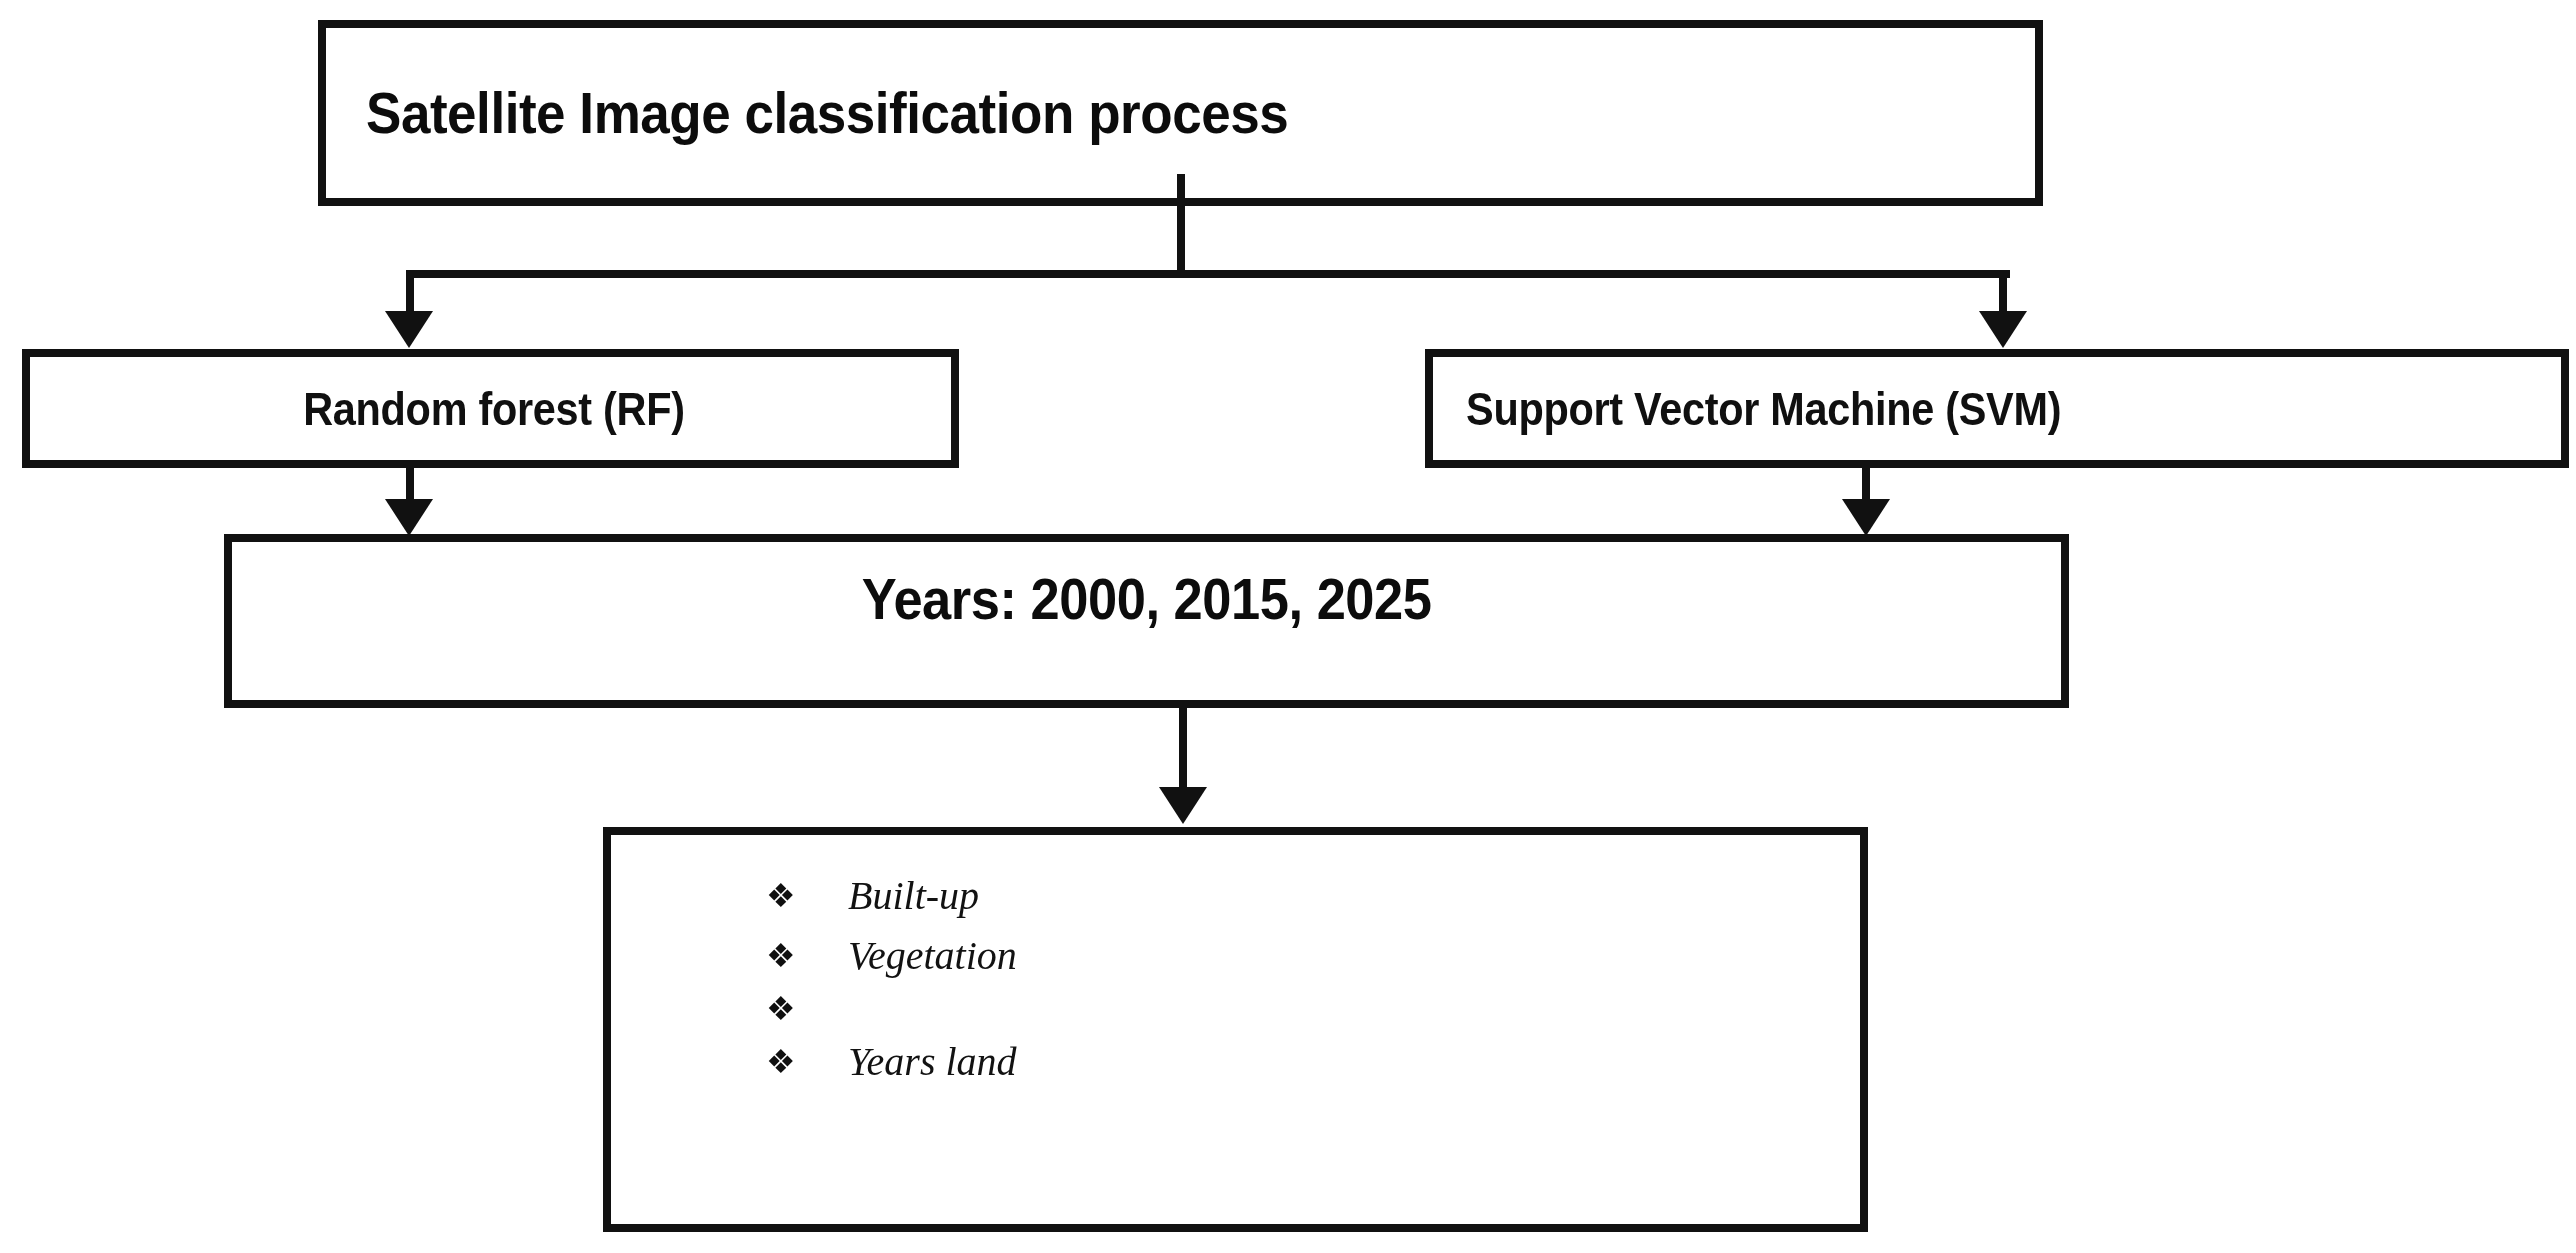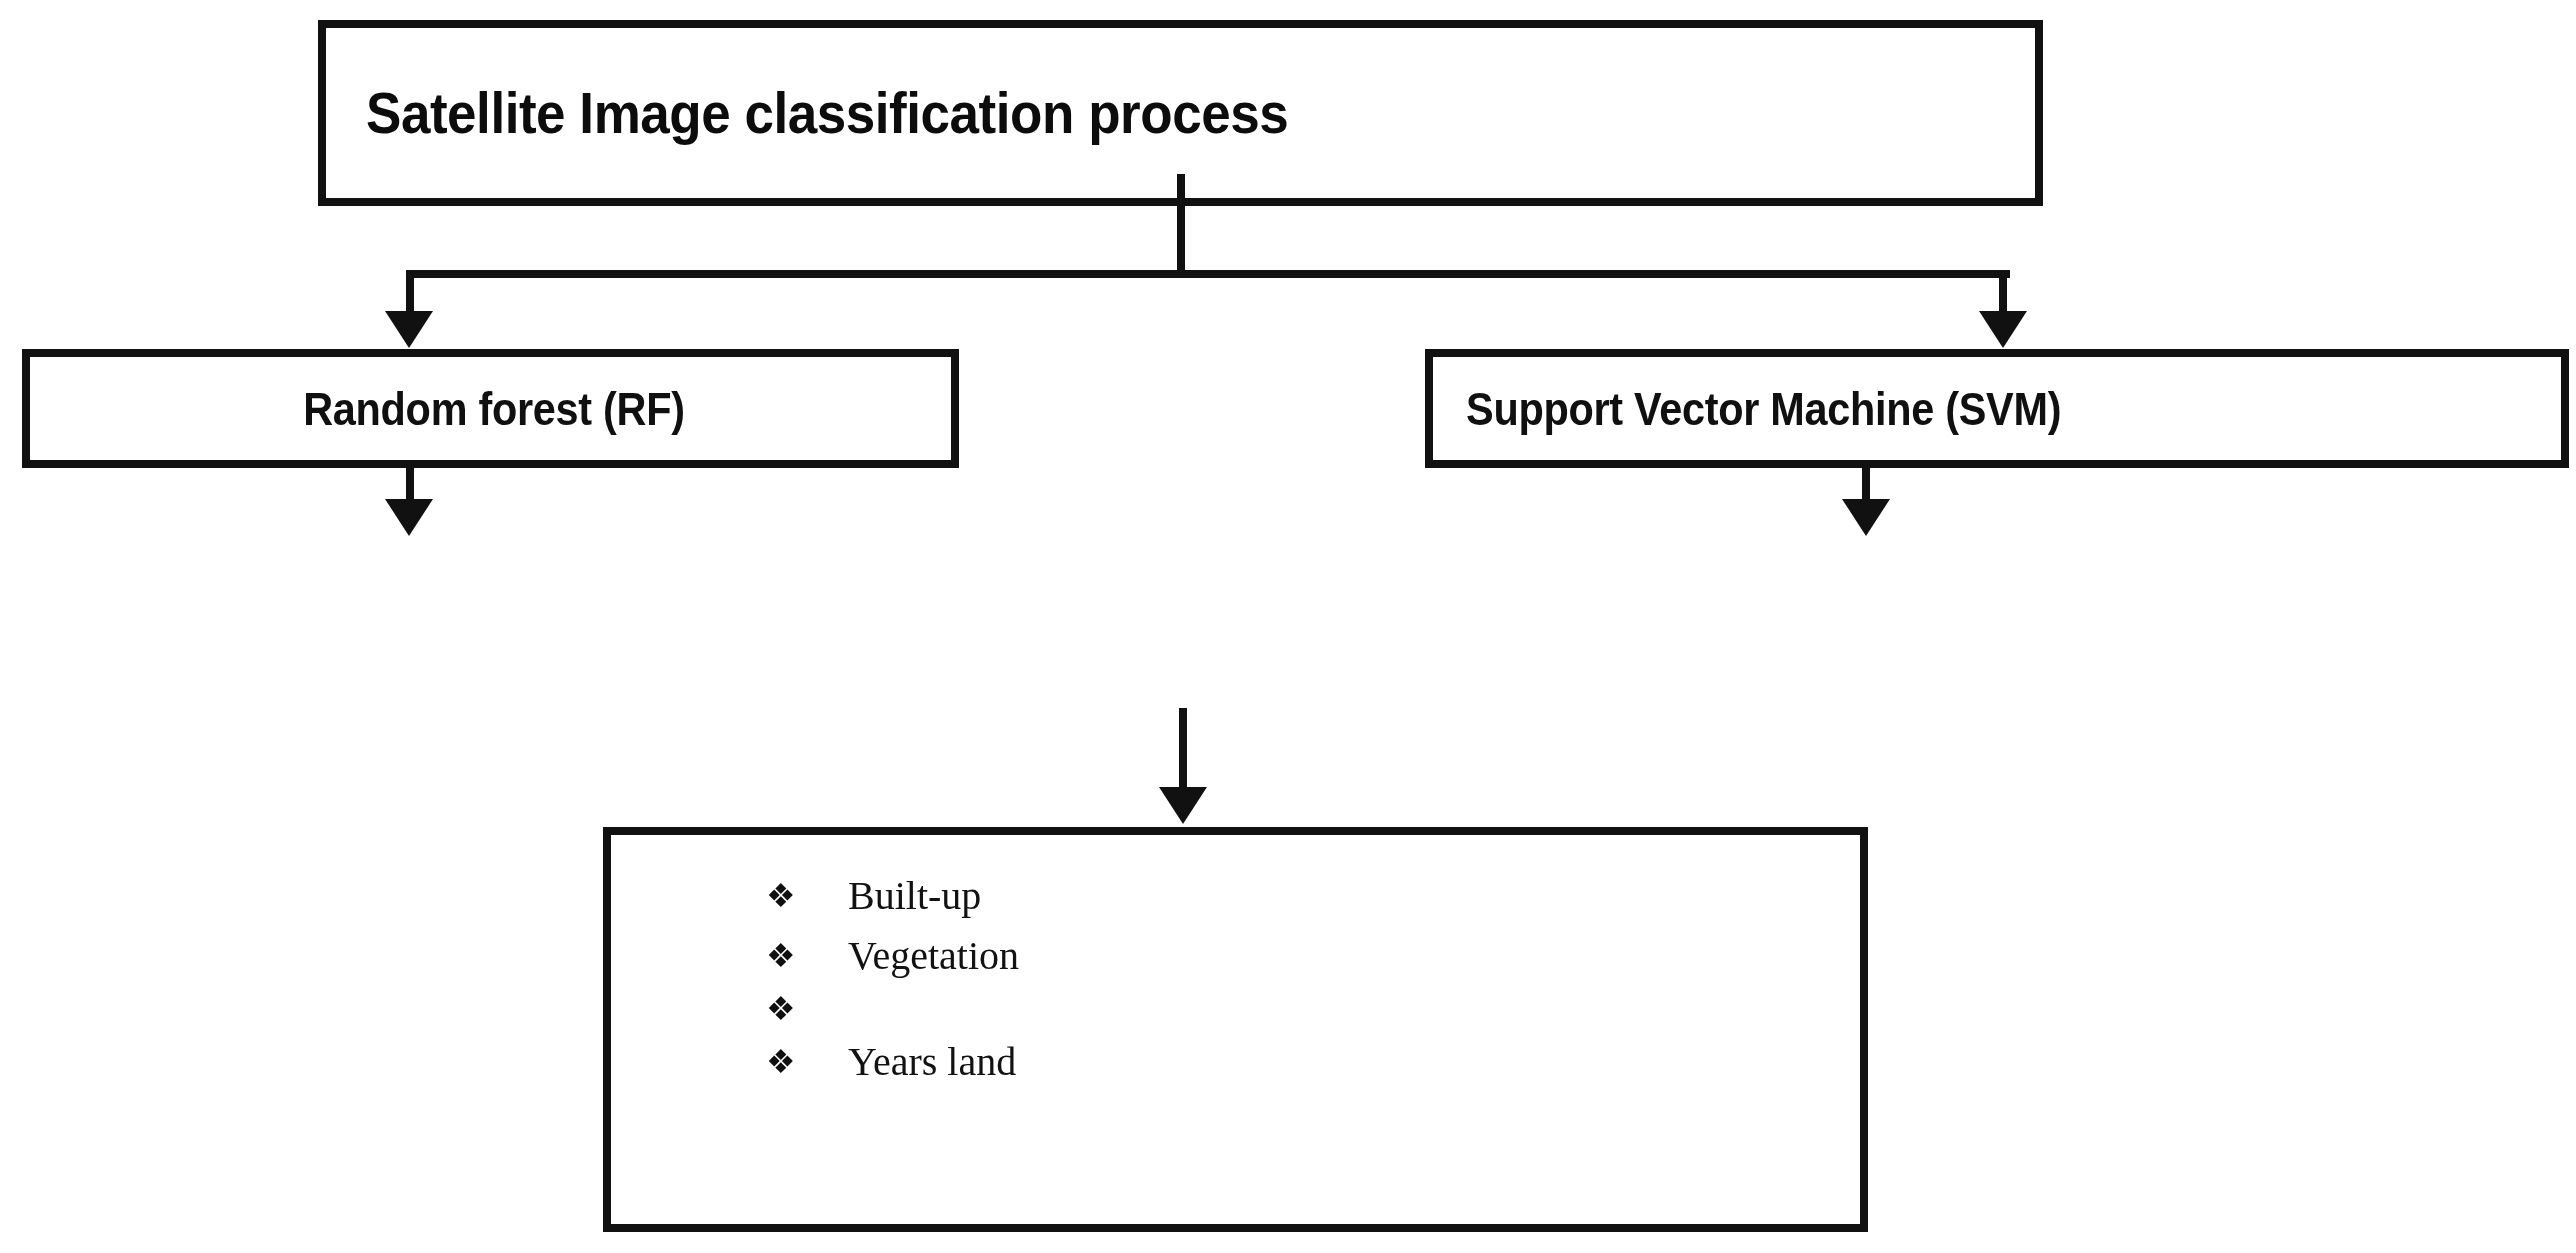--- a/index.html
+++ b/index.html
@@ -122,20 +122,21 @@
   #lulc-list li .bullet {
     width: 82px;
     flex: 0 0 82px;
     font-family: "DejaVu Sans", sans-serif;
     font-size: 33px;
     color: #101010;
     line-height: 1;
   }
   #lulc-list li .label {
     white-space: nowrap;
+    font-style: italic;
   }
 
   
   .vline {
     position: absolute;
     background: #111111;
     width: 8.2px;
   }
   .hline {
     position: absolute;
@@ -177,20 +178,23 @@
   <div class="fbox" id="box-svm">
     <span class="txt">Support Vector Machine (SVM)</span>
   </div>
 
   <div class="vline" style="left:406px; top:468px; height:35px;"></div>
   <div class="arrowhead" style="left:385px; top:499px;"></div>
 
   <div class="vline" style="left:1862px; top:468px; height:35px;"></div>
   <div class="arrowhead" style="left:1842px; top:499px;"></div>
 
+  <div class="fbox" id="box-years">
+    <span class="txt">Years: 2000, 2015, 2025</span>
+  </div>
 
   <div class="vline" style="left:1179px; top:708px; height:84px;"></div>
   <div class="arrowhead" style="left:1159px; top:787px;"></div>
 
   <div class="fbox" id="box-lulc">
     <ul id="lulc-list">
       <li>
         <span class="bullet">❖</span>
         <span class="label">Built-up</span>
       </li>

